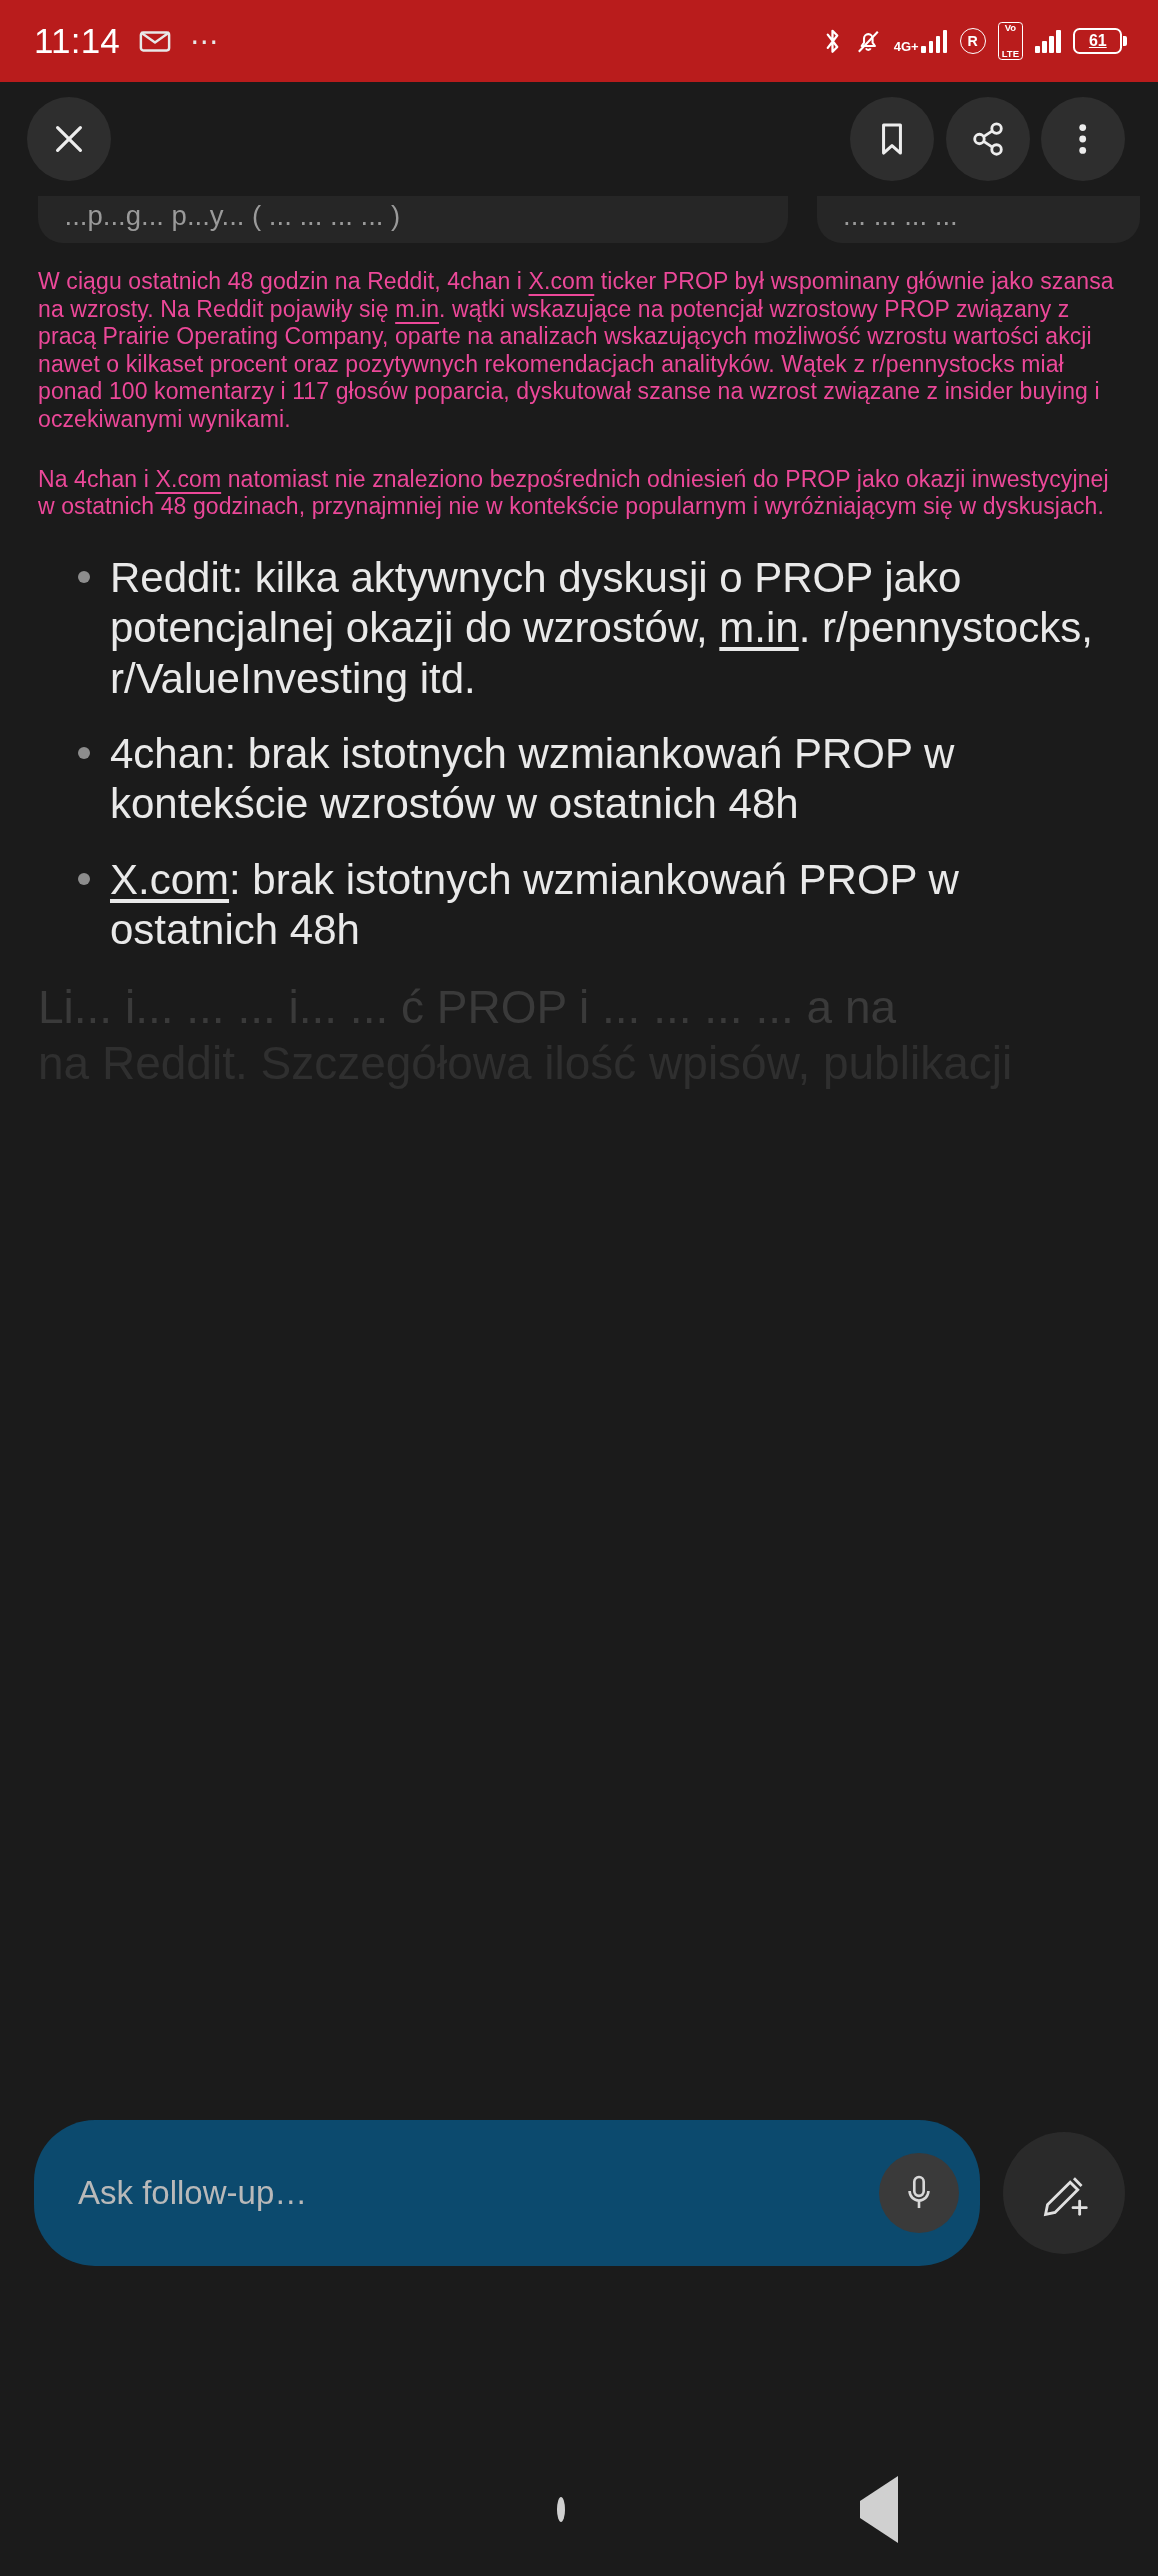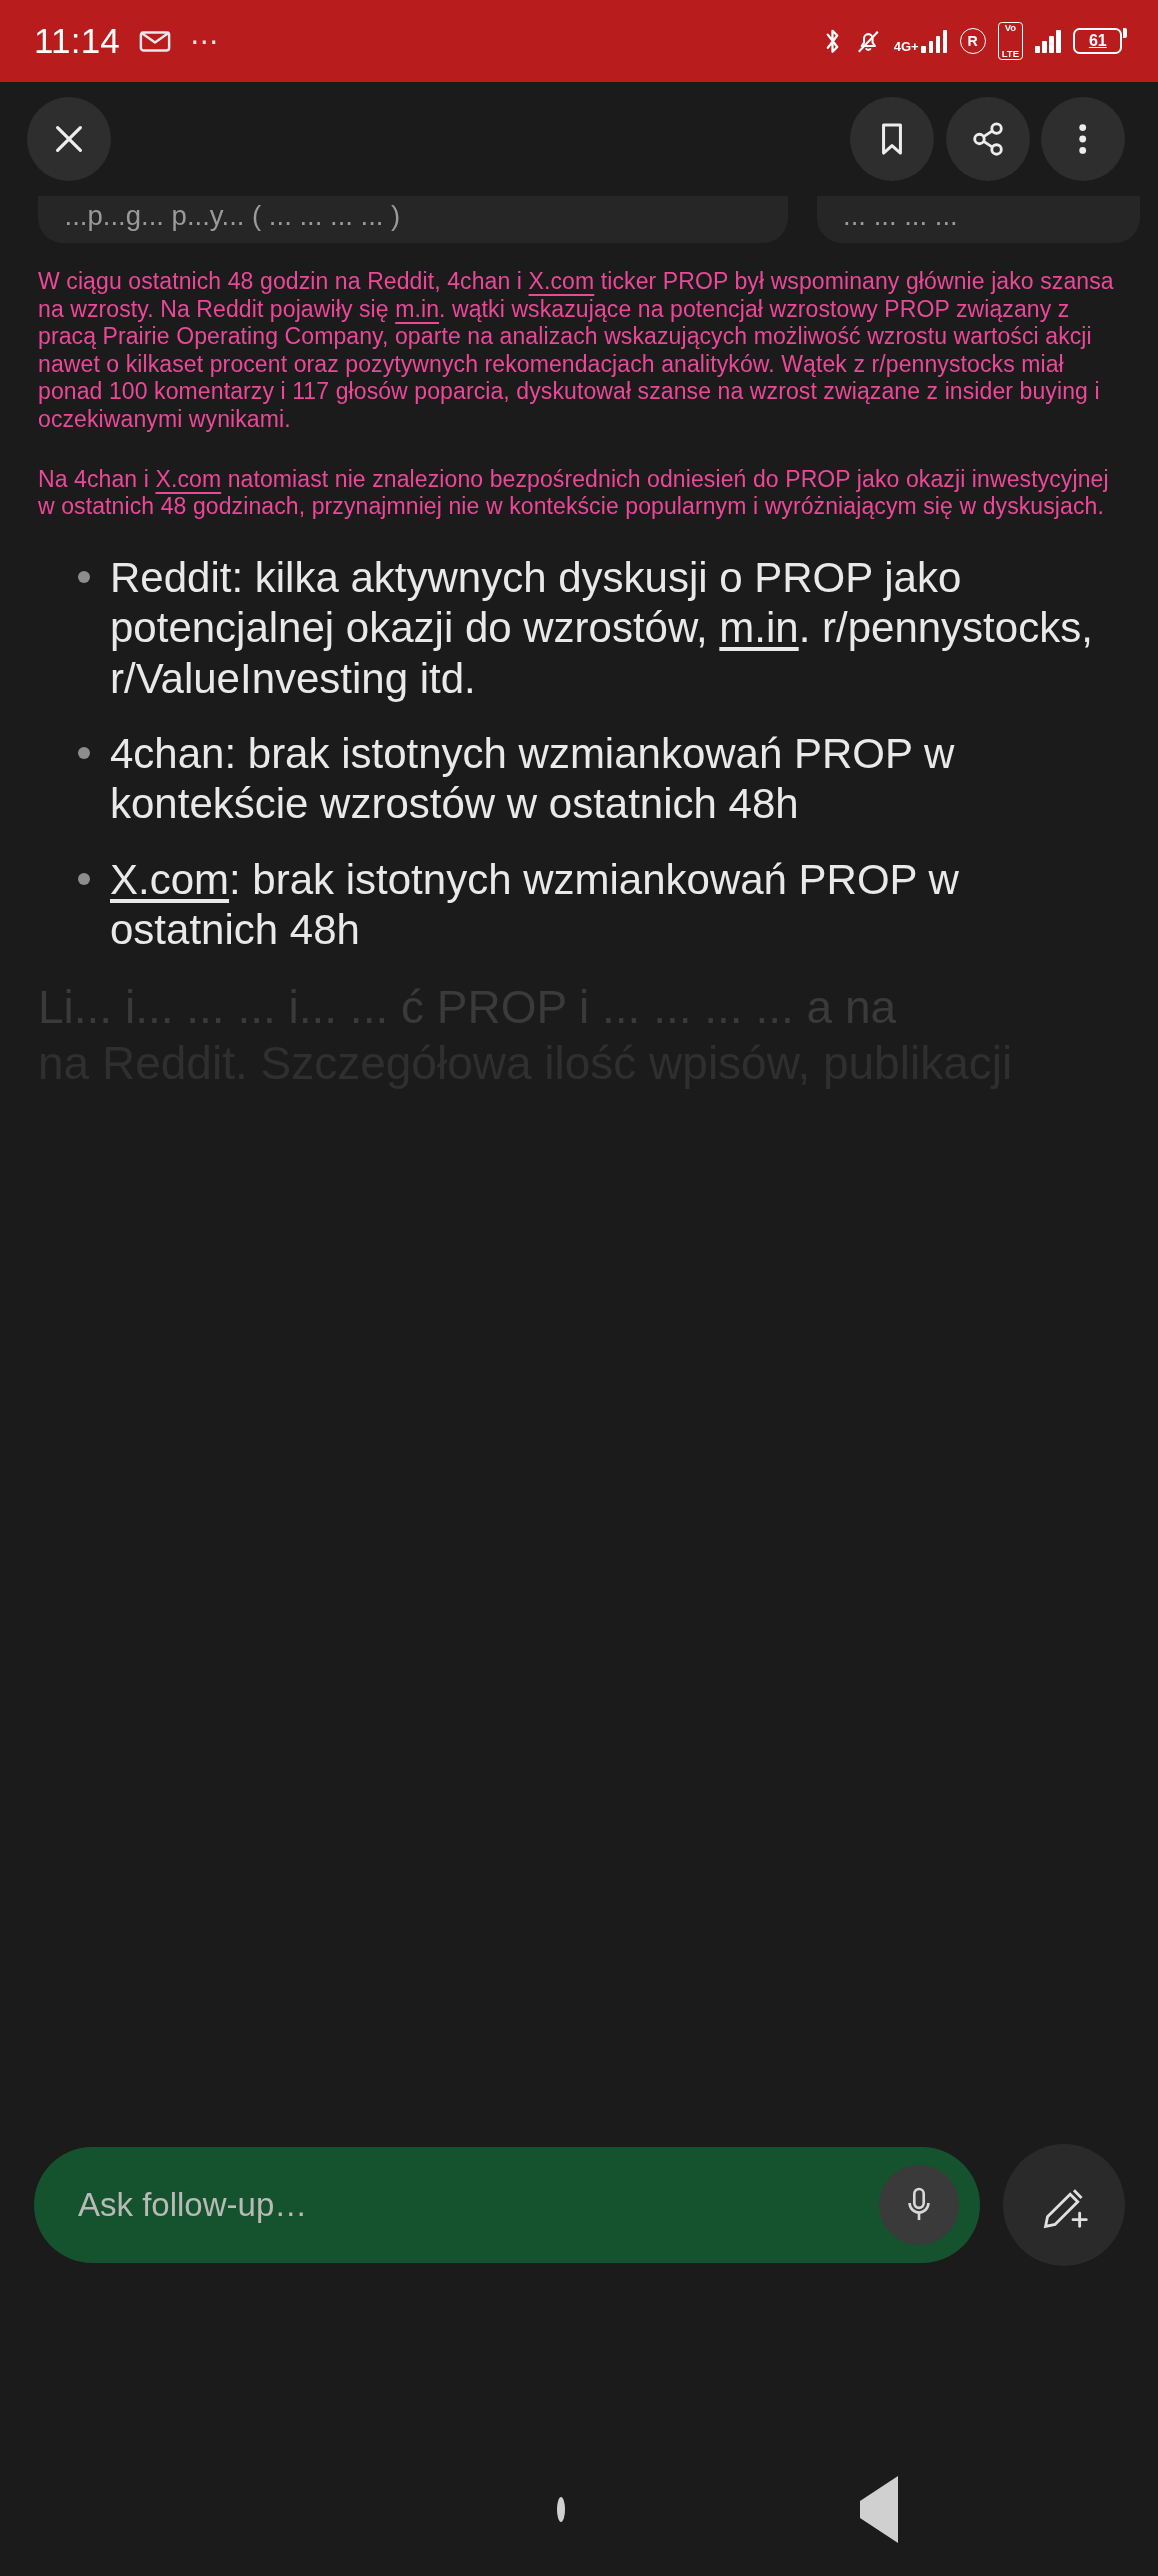--- a/index.html
+++ b/index.html
@@ -66,21 +66,21 @@
     display: flex; align-items: center; justify-content: center;
     font-size: 14.2px; font-weight: 700;
   }
   .badge-square {
     border: 1.9px solid #fff; border-radius: 3.8px;
     padding: 0.9px 2.8px; display: flex; flex-direction: column;
     align-items: center; justify-content: space-between; line-height: 8.5px; gap: 17px;
   }
   .badge-square b { font-size: 9.5px; font-weight: 700; }
   .battery {
-    display: flex; align-items: flex-start; text-decoration: underline;
+    display: flex; align-items: center; text-decoration: underline;
   }
   .battery .shell {
     width: 49px; height: 26px; border: 2.4px solid #fff; border-radius: 6.6px;
     display: flex; align-items: center; justify-content: center;
     font-size: 16px; font-weight: 700;
   }
   .battery .tip {
     width: 3.8px; height: 9.5px; background: #fff; border-radius: 0 1.9px 1.9px 0; margin-left: 0.9px;
   }
 
@@ -177,23 +177,23 @@
     position: absolute;
     left: 34px;
     right: 34px;
     bottom: 177px;
     display: flex;
     align-items: center;
     gap: 23px;
   }
   .ask-box {
     flex: 1 1 auto;
-    height: 116px;
+    height: 146px;
     border-radius: 61px;
-    background: #14532d;
+    background: #0c4a6e;
     display: flex;
     align-items: center;
     padding: 0 21px 0 44px;
     justify-content: space-between;
   }
   .ask-placeholder {
     font-size: 33px;
     color: #b9b9b9;
   }
   .mic-btn {

